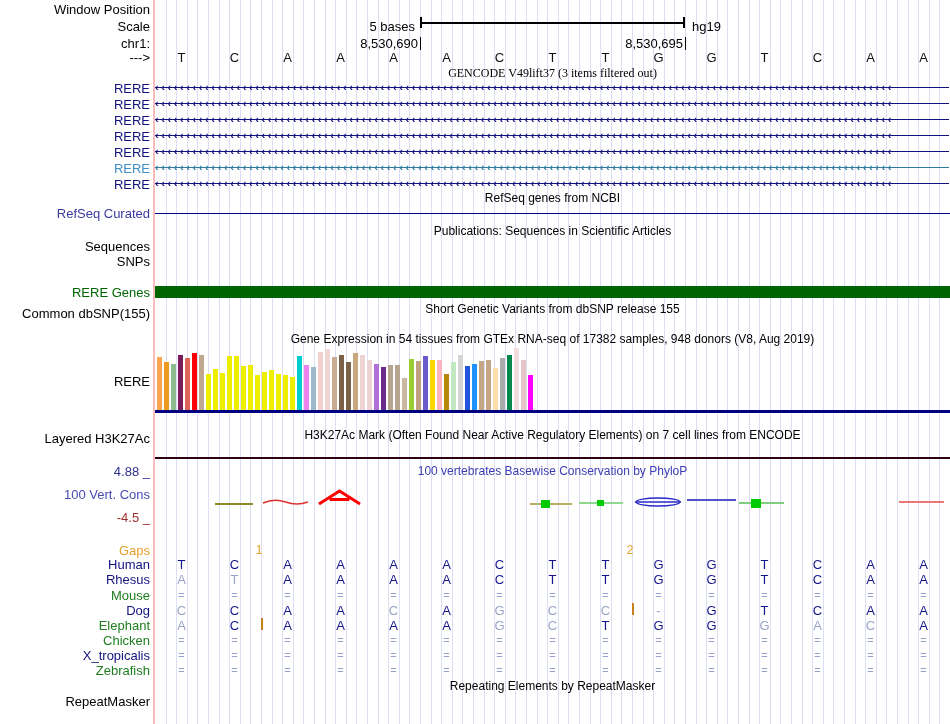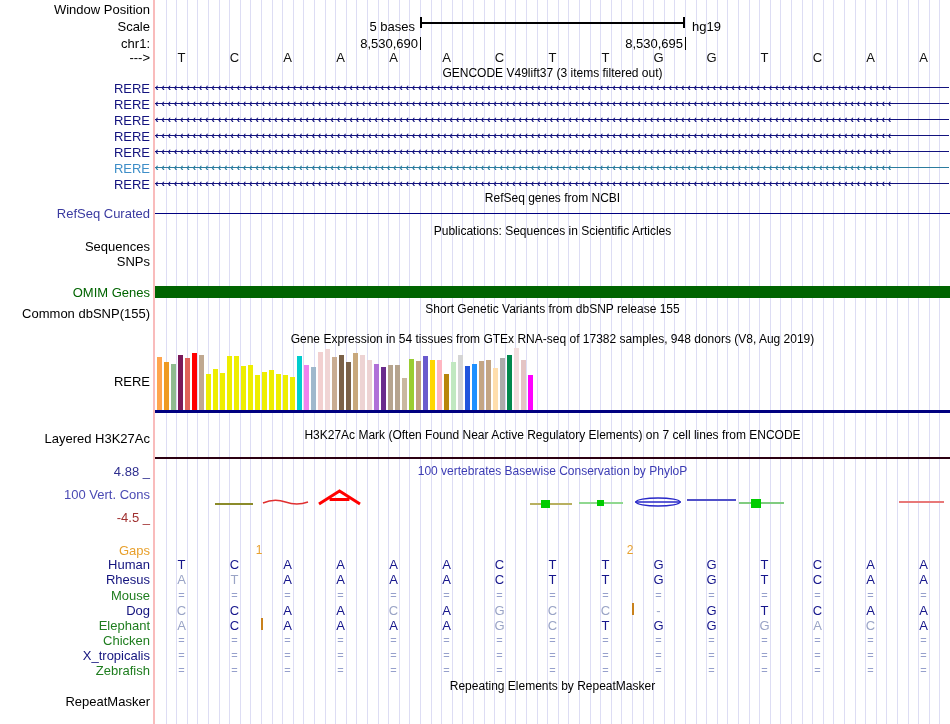--- a/index.html
+++ b/index.html
@@ -134,21 +134,21 @@
       <div class="seqbase" style="left: 526px; top: 50px;">T</div>
       <div class="seqbase" style="left: 579px; top: 50px;">T</div>
       <div class="seqbase" style="left: 632px; top: 50px;">G</div>
       <div class="seqbase" style="left: 685px; top: 50px;">G</div>
       <div class="seqbase" style="left: 738px; top: 50px;">T</div>
       <div class="seqbase" style="left: 791px; top: 50px;">C</div>
       <div class="seqbase" style="left: 844px; top: 50px;">A</div>
       <div class="seqbase" style="left: 897px; top: 50px;">A</div>
     </div>
 
-  <div class="title" style="top:66px;">GENCODE V49lift37 (3 items filtered out)</div>
+  <div class="title" style="top:66px;font-family:Liberation Serif, serif;">GENCODE V49lift37 (3 items filtered out)</div>
   <div id="gencode">
       <div class="label" style="top: 81px; color: rgb(19, 19, 126);">RERE</div>
       <div class="arrow-row" style="top: 80px;">
         <div class="arrow-line" style="background: rgb(19, 19, 126);"></div>
         <div class="arrow-chevrons" style="color: rgb(19, 19, 126);">‹‹‹‹‹‹‹‹‹‹‹‹‹‹‹‹‹‹‹‹‹‹‹‹‹‹‹‹‹‹‹‹‹‹‹‹‹‹‹‹‹‹‹‹‹‹‹‹‹‹‹‹‹‹‹‹‹‹‹‹‹‹‹‹‹‹‹‹‹‹‹‹‹‹‹‹‹‹‹‹‹‹‹‹‹‹‹‹‹‹‹‹‹‹‹‹‹‹‹‹‹‹‹‹‹‹‹‹‹‹‹‹‹‹‹‹‹‹</div>
       </div>
       <div class="label" style="top: 97px; color: rgb(19, 19, 126);">RERE</div>
       <div class="arrow-row" style="top: 96px;">
         <div class="arrow-line" style="background: rgb(19, 19, 126);"></div>
         <div class="arrow-chevrons" style="color: rgb(19, 19, 126);">‹‹‹‹‹‹‹‹‹‹‹‹‹‹‹‹‹‹‹‹‹‹‹‹‹‹‹‹‹‹‹‹‹‹‹‹‹‹‹‹‹‹‹‹‹‹‹‹‹‹‹‹‹‹‹‹‹‹‹‹‹‹‹‹‹‹‹‹‹‹‹‹‹‹‹‹‹‹‹‹‹‹‹‹‹‹‹‹‹‹‹‹‹‹‹‹‹‹‹‹‹‹‹‹‹‹‹‹‹‹‹‹‹‹‹‹‹‹</div>
@@ -181,21 +181,21 @@
     </div>
 
   <div class="title" style="top:191px;">RefSeq genes from NCBI</div>
   <div class="label" style="top:206px;color:#3A3AA0;">RefSeq Curated</div>
   <div class="hline" style="top:213px;height:1px;background:#000080;"></div>
 
   <div class="title" style="top:224px;">Publications: Sequences in Scientific Articles</div>
   <div class="label" style="top:239px;">Sequences</div>
   <div class="label" style="top:254px;">SNPs</div>
 
-  <div class="label" style="top:285px;color:#006400;">OMIM Genes</div>
+  <div class="label" style="top:285px;color:#006400;">RERE Genes</div>
   <div class="hline" style="top: 286px; height: 12px; background: rgb(0, 100, 0);" id="omimbar"></div>
 
   <div class="title" style="top:302px;">Short Genetic Variants from dbSNP release 155</div>
   <div class="label" style="top:306px;">Common dbSNP(155)</div>
 
   <div class="title" style="top:332px;">Gene Expression in 54 tissues from GTEx RNA-seq of 17382 samples, 948 donors (V8, Aug 2019)</div>
   <div class="label" style="top:374px;">RERE</div>
   <div id="gtexbars">
       <div class="bar" style="left: 157px; top: 357px; height: 53px; background: rgb(255, 165, 79);"></div>
       <div class="bar" style="left: 164px; top: 362px; height: 48px; background: rgb(238, 154, 34);"></div>

